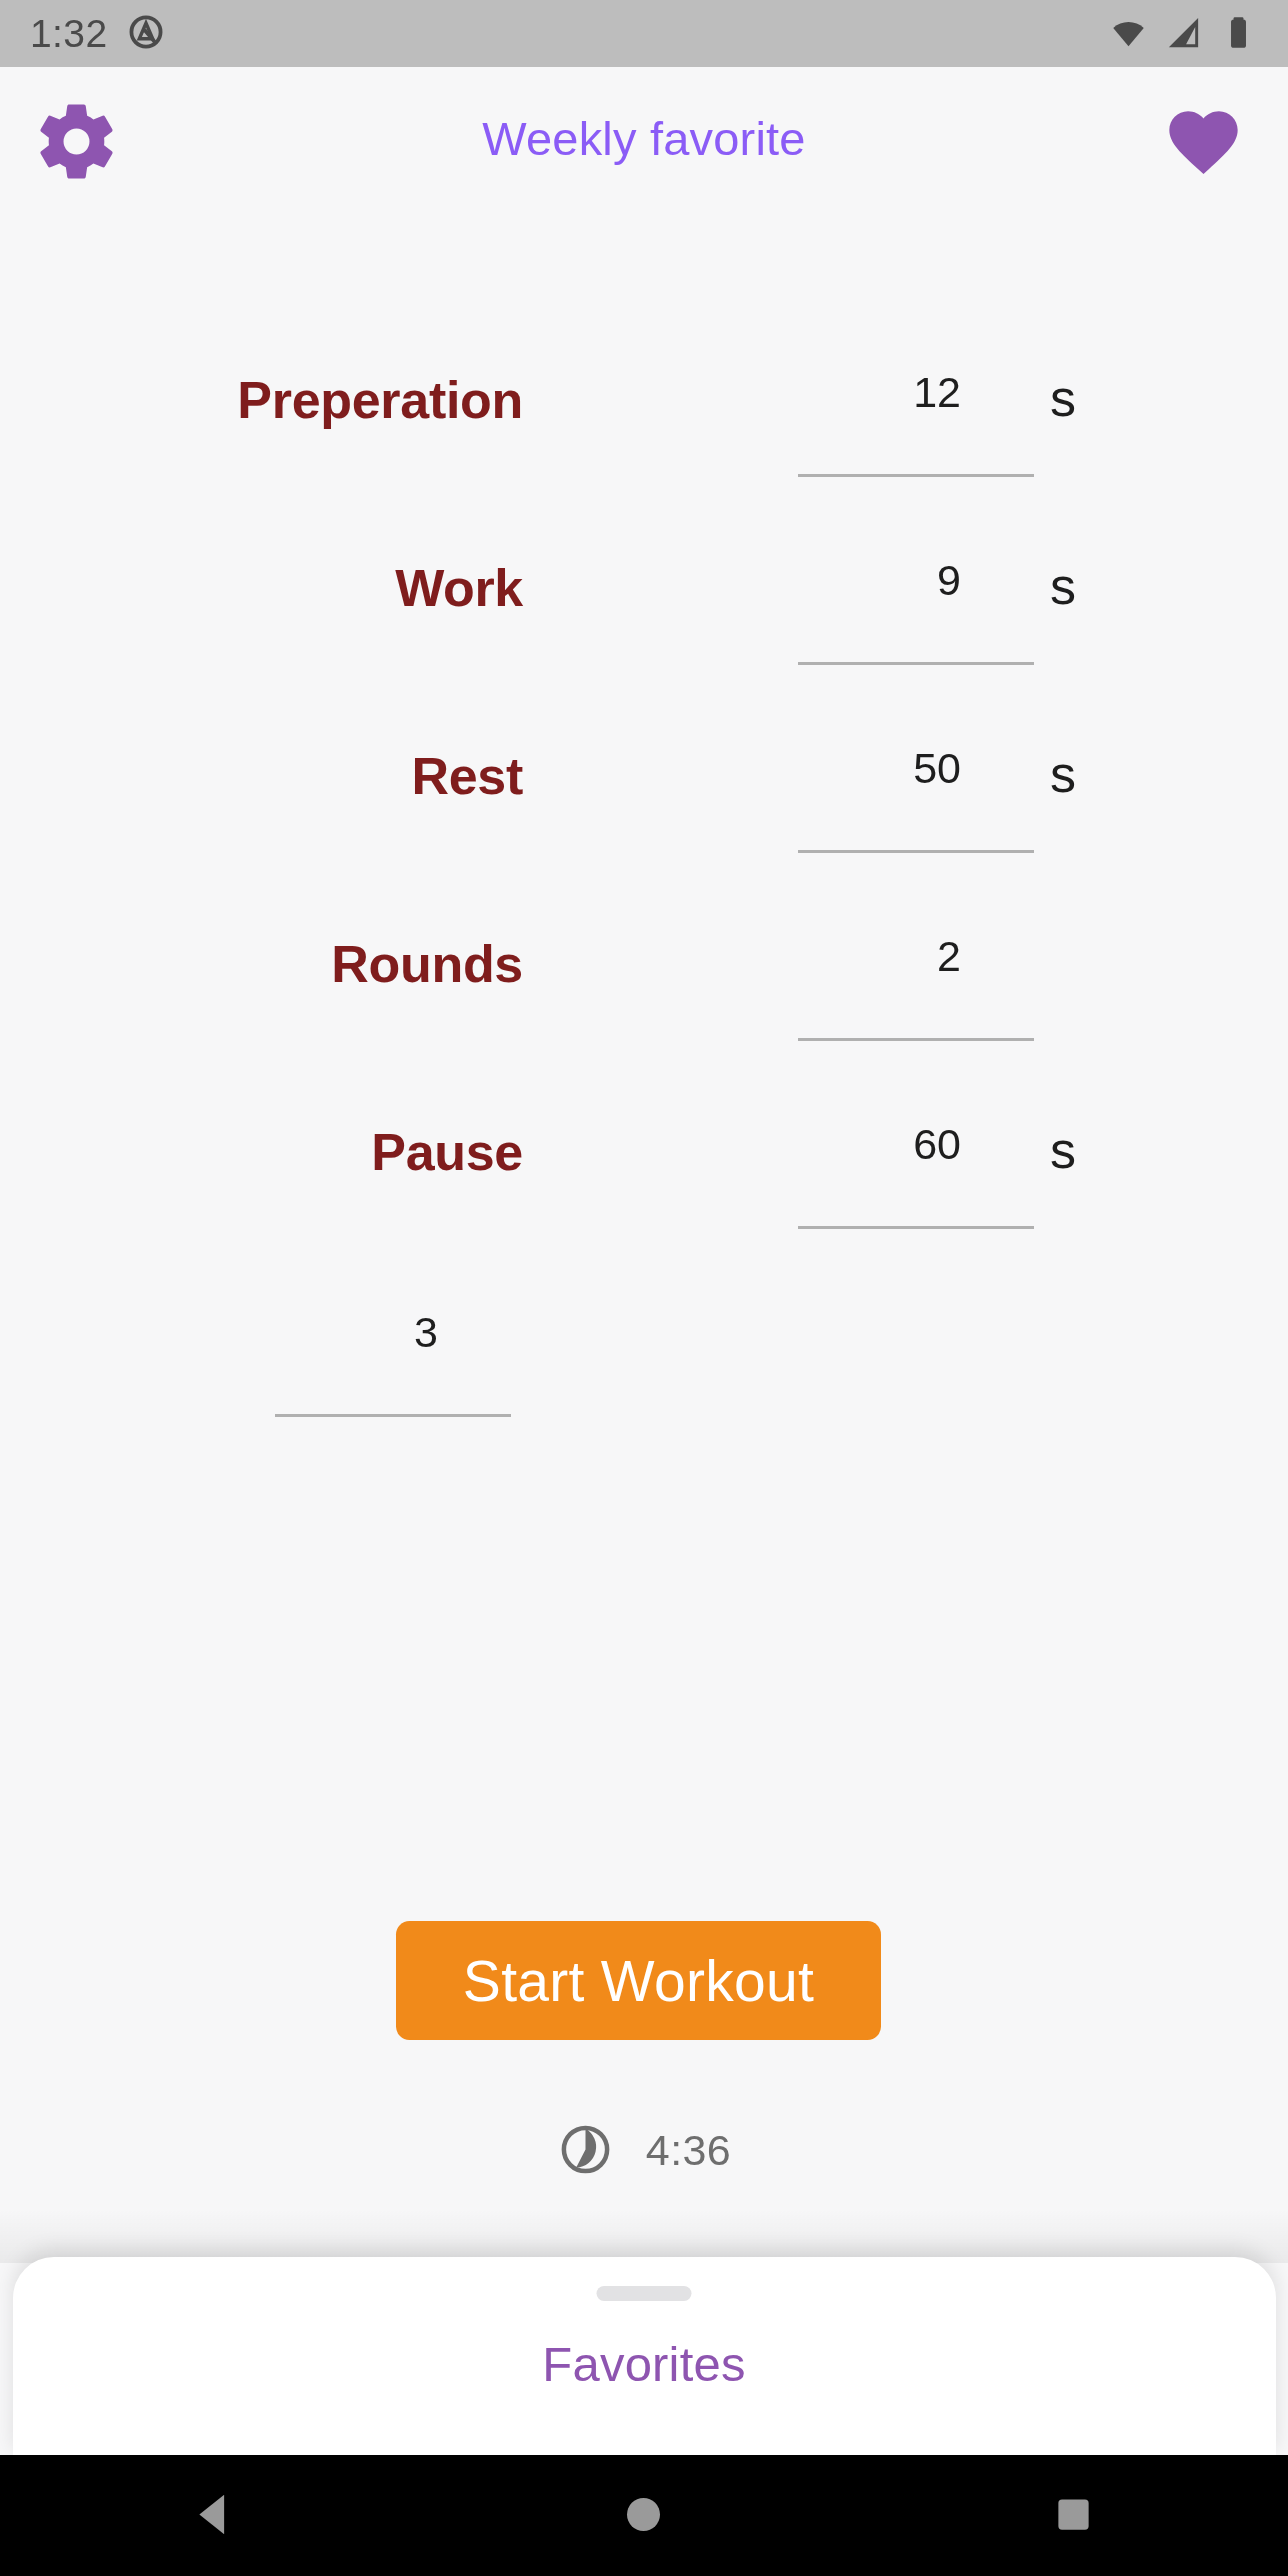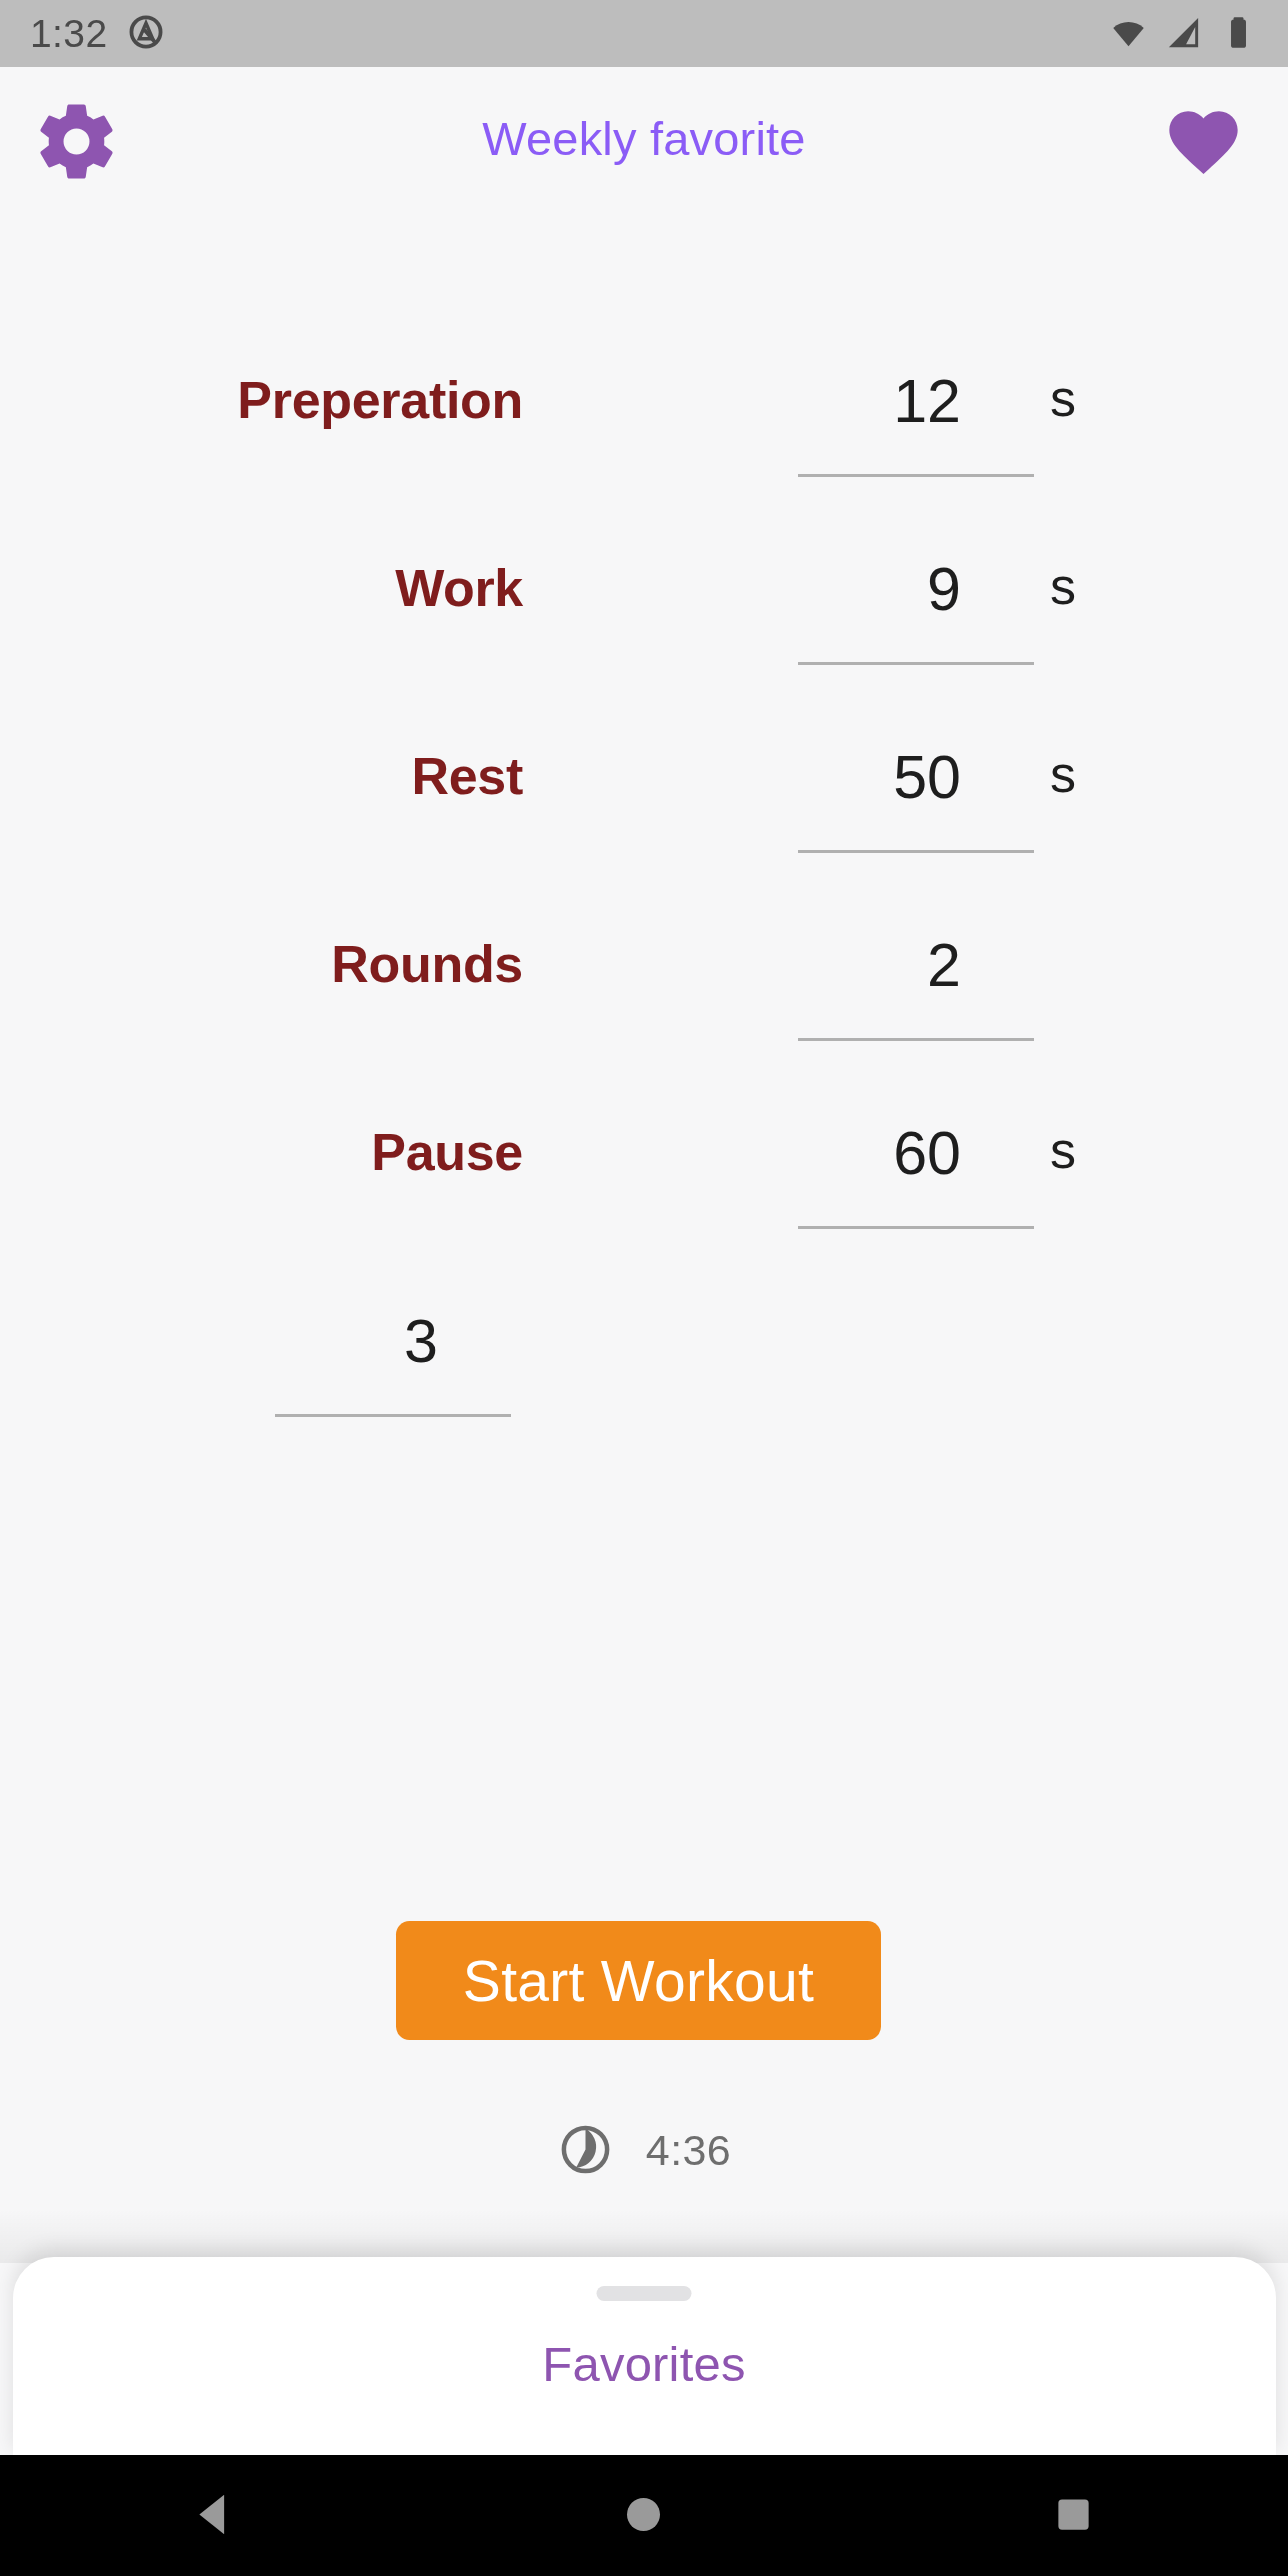--- a/index.html
+++ b/index.html
@@ -76,21 +76,21 @@
   }
   .row-field {
     position:relative;
     margin-left:275px;
     width:236px;
   }
   .row-value {
     display:block;
     width:236px;
     text-align:right;
-    font-size:61px; color:#1e1e1e;
+    font-size:43px; color:#1e1e1e;
     line-height:1;
     padding-top:12.5px;
     padding-right:73px;
   }
   .row-underline {
     position:absolute;
     left:0; top:116px;
     width:236px; height:2.7px;
     background:#b0b0b0;
   }

